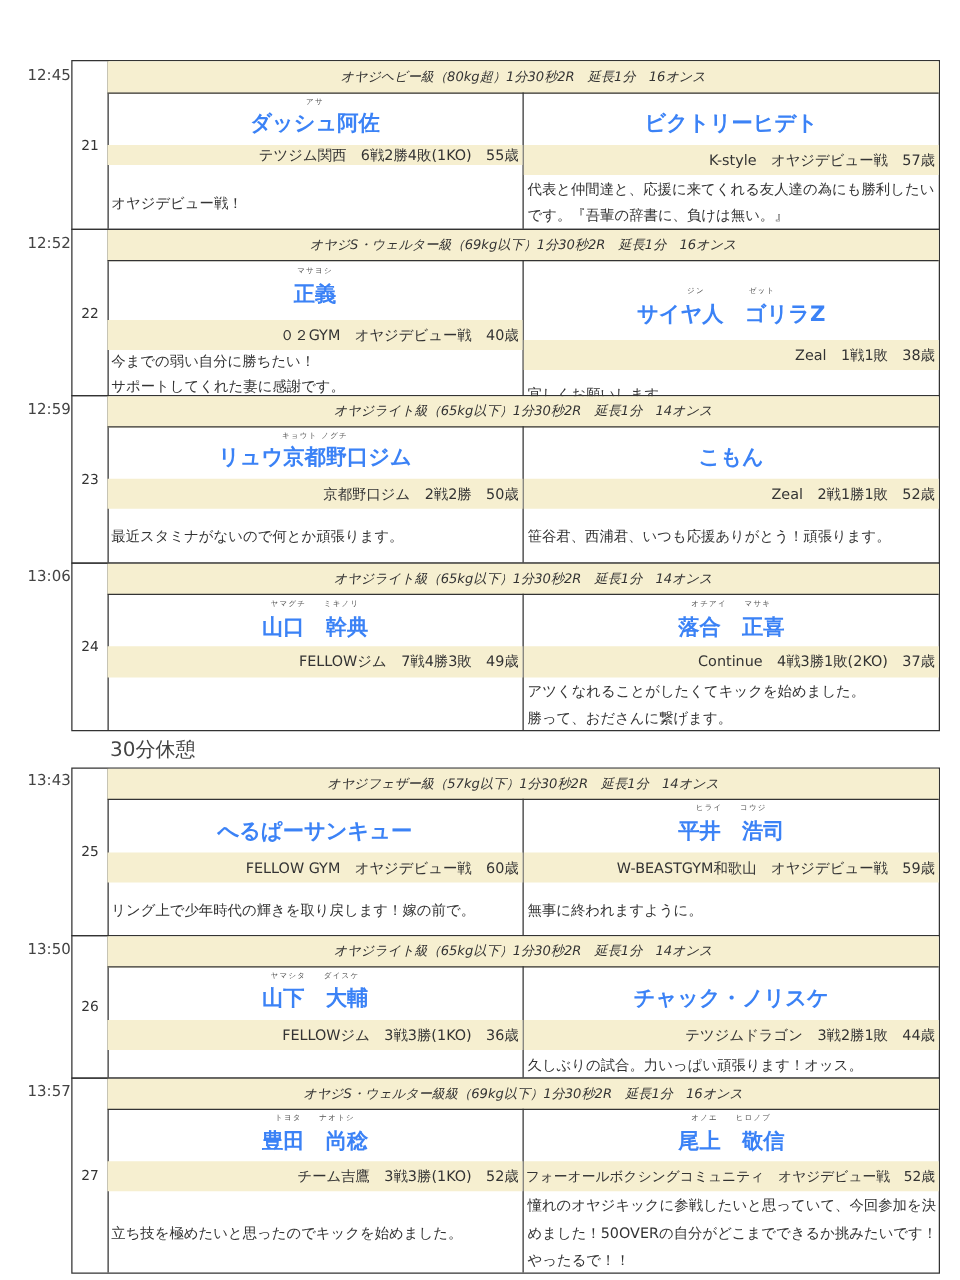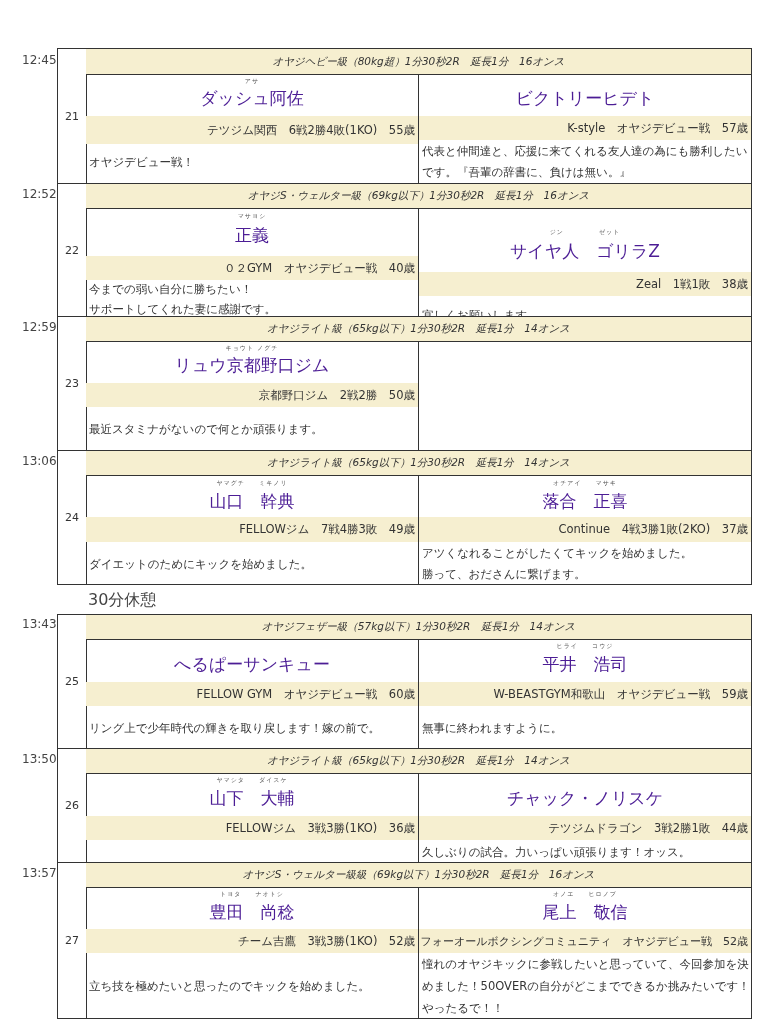--- a/index.html
+++ b/index.html
@@ -9,40 +9,40 @@
   .bout { position:absolute; left:57px; width:695px; border:1px solid #333; box-sizing:border-box; }
   .num-col { position:absolute; left:0; top:0; bottom:0; width:28px; border-right:1.5px solid #333;
              display:flex; align-items:center; justify-content:center; font-size:11px; color:#333; }
   .grid { position:absolute; left:28px; right:0; top:0; bottom:0; }
   .hdr { position:absolute; left:0; right:0; top:0; background:#f6efd0; border-bottom:1.5px solid #333;
          display:flex; align-items:center; justify-content:center; font-size:10.5px; font-style:italic; color:#333; }
   .fighter { position:absolute; box-sizing:border-box; }
   .fighter.left { left:0; width:333px; border-right:1.5px solid #333; }
   .fighter.right { left:333px; right:0; }
   .ruby { position:absolute; left:0; right:0; font-size:6px; color:#555; text-align:center; letter-spacing:1px; white-space:pre; }
-  .name { position:absolute; left:0; right:0; font-size:17px; font-weight:normal; color:#4c1d95; text-align:center; white-space:pre; }
+  .name { position:absolute; left:0; right:0; font-size:17px; font-weight:bold; color:#3b82f6; text-align:center; white-space:pre; }
   .info { position:absolute; left:0; right:0; background:#f6efd0; font-size:11.5px; color:#333;
           text-align:right; padding-right:3px; box-sizing:border-box; display:flex; align-items:center; justify-content:flex-end; white-space:pre; }
   .info.small { font-size:11px; }
   .comment { position:absolute; left:0; right:0; font-size:11.5px; color:#333; padding-left:3px; box-sizing:border-box;
              display:flex; align-items:center; line-height:22px; }
   .break { position:absolute; left:88px; top:590px; font-size:16px; color:#444; }
 </style>
 </head>
 <body>
 
 <div class="time" style="top:53px">12:45</div>
 <div class="bout" style="top:48px;height:136px">
   <div class="num-col">21</div>
   <div class="grid">
     <div class="hdr" style="height:25px">オヤジヘビー級（80kg超）1分30秒2R　延長1分　16オンス</div>
     <div class="fighter left" style="top:25px;bottom:0">
       <div class="ruby" style="top:3px">アサ</div>
       <div class="name" style="top:13px">ダッシュ阿佐</div>
-      <div class="info" style="top:42px;height:28px">テツジム関西　6戦2勝4敗(1KO)　55歳</div>
+      <div class="info" style="top:42px;height:16px">テツジム関西　6戦2勝4敗(1KO)　55歳</div>
       <div class="comment" style="top:66px;height:44px">オヤジデビュー戦！</div>
     </div>
     <div class="fighter right" style="top:25px;bottom:0">
       <div class="ruby" style="top:3px"></div>
       <div class="name" style="top:13px">ビクトリーヒデト</div>
       <div class="info" style="top:42px;height:24px">K-style　オヤジデビュー戦　57歳</div>
       <div class="comment" style="top:66px;height:44px;line-height:21px;white-space:normal">代表と仲間達と、応援に来てくれる友人達の為にも勝利したいです。『吾輩の辞書に、負けは無い。』</div>
     </div>
   </div>
 </div>
@@ -72,33 +72,38 @@
 <div class="bout" style="top:316px;height:135px">
   <div class="num-col">23</div>
   <div class="grid">
     <div class="hdr" style="height:24px">オヤジライト級（65kg以下）1分30秒2R　延長1分　14オンス</div>
     <div class="fighter left" style="top:24px;bottom:0">
       <div class="ruby" style="top:3px">キョウト ノグチ</div>
       <div class="name" style="top:13px">リュウ京都野口ジム</div>
       <div class="info" style="top:42px;height:24px">京都野口ジム　2戦2勝　50歳</div>
       <div class="comment" style="top:66px;height:44px">最近スタミナがないので何とか頑張ります。</div>
     </div>
+    <div class="fighter right" style="top:24px;bottom:0">
+      <div class="ruby" style="top:3px"></div>
+      <div class="name" style="top:13px">こもん</div>
+      <div class="info" style="top:42px;height:24px">Zeal　2戦1勝1敗　52歳</div>
+      <div class="comment" style="top:66px;height:44px">笹谷君、西浦君、いつも応援ありがとう！頑張ります。</div>
+    </div>
   </div>
 </div>
 
 <div class="time" style="top:454px">13:06</div>
 <div class="bout" style="top:450px;height:135px">
   <div class="num-col">24</div>
   <div class="grid">
     <div class="hdr" style="height:24px">オヤジライト級（65kg以下）1分30秒2R　延長1分　14オンス</div>
     <div class="fighter left" style="top:24px;bottom:0">
       <div class="ruby" style="top:4px">ヤマグチ　　ミキノリ</div>
       <div class="name" style="top:15px">山口　幹典</div>
       <div class="info" style="top:42px;height:25px">FELLOWジム　7戦4勝3敗　49歳</div>
-      <div class="comment" style="top:67px;height:43px">ダイエットのためにキックを始めました。</div>
     </div>
     <div class="fighter right" style="top:24px;bottom:0">
       <div class="ruby" style="top:4px">オチアイ　　マサキ</div>
       <div class="name" style="top:15px">落合　正喜</div>
       <div class="info" style="top:42px;height:25px">Continue　4戦3勝1敗(2KO)　37歳</div>
       <div class="comment" style="top:67px;height:43px;white-space:pre-line;line-height:21px">アツくなれることがしたくてキックを始めました。
 勝って、おださんに繋げます。</div>
     </div>
   </div>
 </div>

